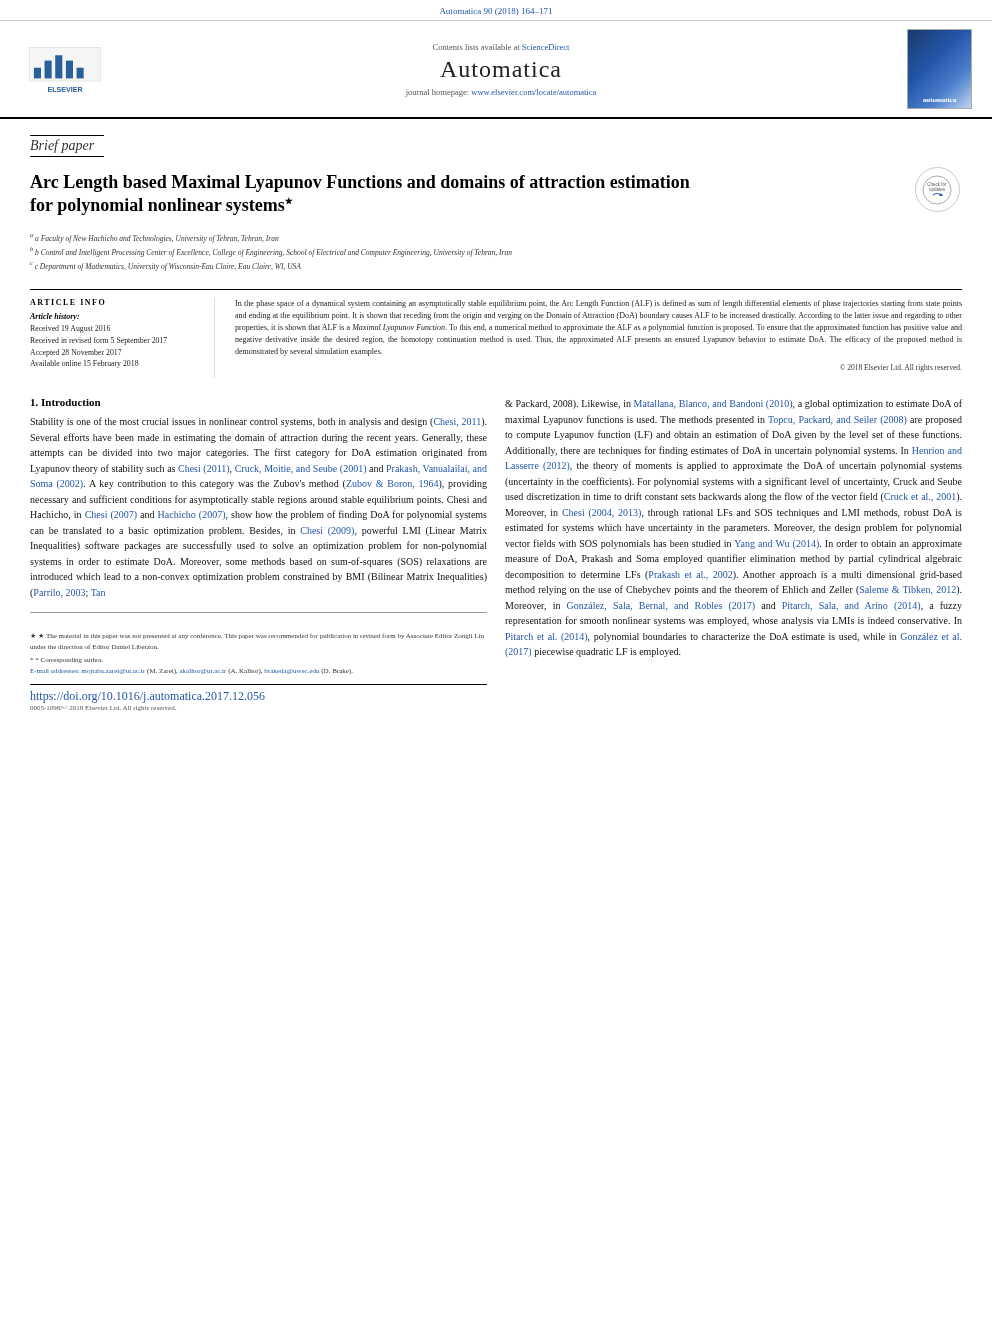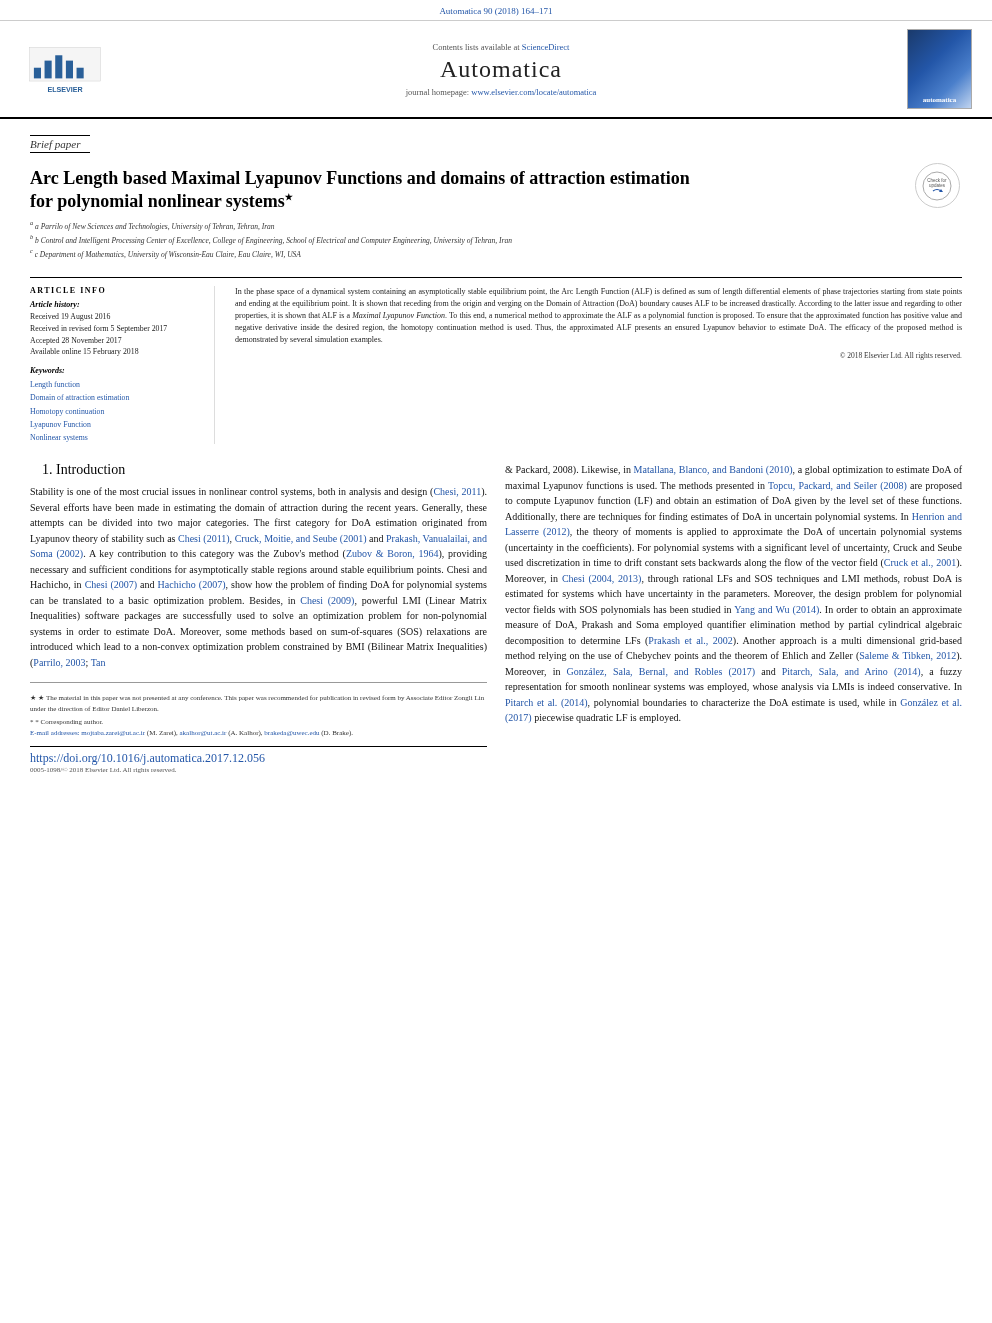--- a/index.html
+++ b/index.html
@@ -87,36 +87,36 @@
     .automatica-cover-text {
       color: white;
       font-size: 7px;
       font-weight: bold;
       text-align: center;
     }
     .main-content {
       padding: 8px 30px 0 30px;
     }
     .brief-paper-label {
-      font-size: 11px;
+      font-size: 14px;
       font-style: italic;
       color: #333;
       margin-bottom: 6px;
       border-top: 1px solid #000;
       border-bottom: 1px solid #000;
       padding: 2px 0;
       display: inline-block;
       padding-right: 10px;
     }
     .paper-title {
       font-size: 18px;
       font-weight: bold;
       color: #000;
       line-height: 1.25;
-      margin: 8px 0 6px 0;
+      margin: 8px 0 14px 0;
       max-width: 680px;
     }
     .authors-line {
       font-size: 11px;
       color: #2356a8;
       margin-bottom: 6px;
     }
     .author-name {
       color: #2356a8;
     }
@@ -204,38 +204,37 @@
       margin-top: 14px;
       padding-top: 4px;
     }
     .left-col {
       flex: 1;
     }
     .right-col {
       flex: 1;
     }
     .section-heading {
-      font-size: 14px;
-      font-weight: normal;
+      font-size: 11px;
+      font-weight: bold;
       margin-bottom: 6px;
-      margin-left: 12px;
     }
     .body-text {
       font-size: 10px;
       line-height: 1.55;
       text-align: justify;
       color: #111;
     }
     .body-text .inline-ref {
       color: #2356a8;
     }
     .footnote-section {
       border-top: 1px solid #999;
       margin-top: 12px;
-      padding-top: 10px;
+      padding-top: 18px;
     }
     .footnote-text {
       font-size: 7px;
       line-height: 1.5;
       color: #333;
     }
     .footnote-text a, .footnote-link {
       color: #2356a8;
     }
     .doi-section {
@@ -304,21 +303,21 @@
     <span class="brief-paper-label">Brief paper</span>
   </div>
 
   <div class="title-area">
     <div style="display:flex; align-items:flex-start; gap:10px;">
       <div style="flex:1;">
         <div class="paper-title">
           <span>Arc Length based Maximal Lyapunov Functions and domains of attraction estimation for polynomial nonlinear systems</span><sup class="star-note">★</sup>
         </div>
         <div class="affiliations">
-          <div><sup>a</sup> <span>a Parrilo of New Sciences and Technologies, University of Tehran, Tehran, Iran</span></div>
+          <div><sup>a</sup> <span>a Faculty of New Hachicho and Technologies, University of Tehran, Tehran, Iran</span></div>
           <div><sup>b</sup> <span>b Control and Intelligent Processing Center of Excellence, College of Engineering, School of Electrical and Computer Engineering, University of Tehran, Iran</span></div>
           <div><sup>c</sup> <span>c Department of Mathematics, University of Wisconsin-Eau Claire, Eau Claire, WI, USA</span></div>
         </div>
       </div>
 
       <div style="min-width:50px; display:flex; flex-direction:column; align-items:center; margin-top:4px;">
         <div style="width:45px;height:45px;border:1px solid #ccc;border-radius:50%;display:flex;align-items:center;justify-content:center;background:#fff;cursor:pointer;">
           <svg width="30" height="30" viewBox="0 0 30 30">
             <circle cx="15" cy="15" r="14" fill="none" stroke="#aaa" stroke-width="1"></circle>
             <text x="15" y="11" font-size="4.5" text-anchor="middle" fill="#555" font-family="Arial">Check for</text>
@@ -334,28 +333,20 @@
   <div class="article-body">
     <div class="article-info-col">
       <h3>ARTICLE INFO</h3>
       <div class="article-history">
         <div class="history-label">Article history:</div>
         <div class="history-item">Received 19 August 2016</div>
         <div class="history-item">Received in revised form 5 September 2017</div>
         <div class="history-item">Accepted 28 November 2017</div>
         <div class="history-item">Available online 15 February 2018</div>
       </div>
-      <div class="keywords-section">
-        <div class="keywords-label">Keywords:</div>
-        <div class="keyword-item">Length function</div>
-        <div class="keyword-item">Domain of attraction estimation</div>
-        <div class="keyword-item">Homotopy continuation</div>
-        <div class="keyword-item">Lyapunov Function</div>
-        <div class="keyword-item">Nonlinear systems</div>
-      </div>
     </div>
     <div class="abstract-col">
       <div class="abstract-text">
         In the phase space of a dynamical system containing an asymptotically stable equilibrium point, the Arc Length Function (ALF) is defined as sum of length differential elements of phase trajectories starting from state points and ending at the equilibrium point. It is shown that receding from the origin and verging on the Domain of Attraction (DoA) boundary causes ALF to be increased drastically. According to the latter issue and regarding to other properties, it is shown that ALF is a <em>Maximal Lyapunov Function</em>. To this end, a numerical method to approximate the ALF as a polynomial function is proposed. To ensure that the approximated function has positive value and negative derivative inside the desired region, the homotopy continuation method is used. Thus, the approximated ALF presents an ensured Lyapunov behavior to estimate DoA. The efficacy of the proposed method is demonstrated by several simulation examples.
       </div>
       <div class="copyright-line">© 2018 Elsevier Ltd. All rights reserved.</div>
     </div>
   </div>
 
   <div class="two-col-section">

